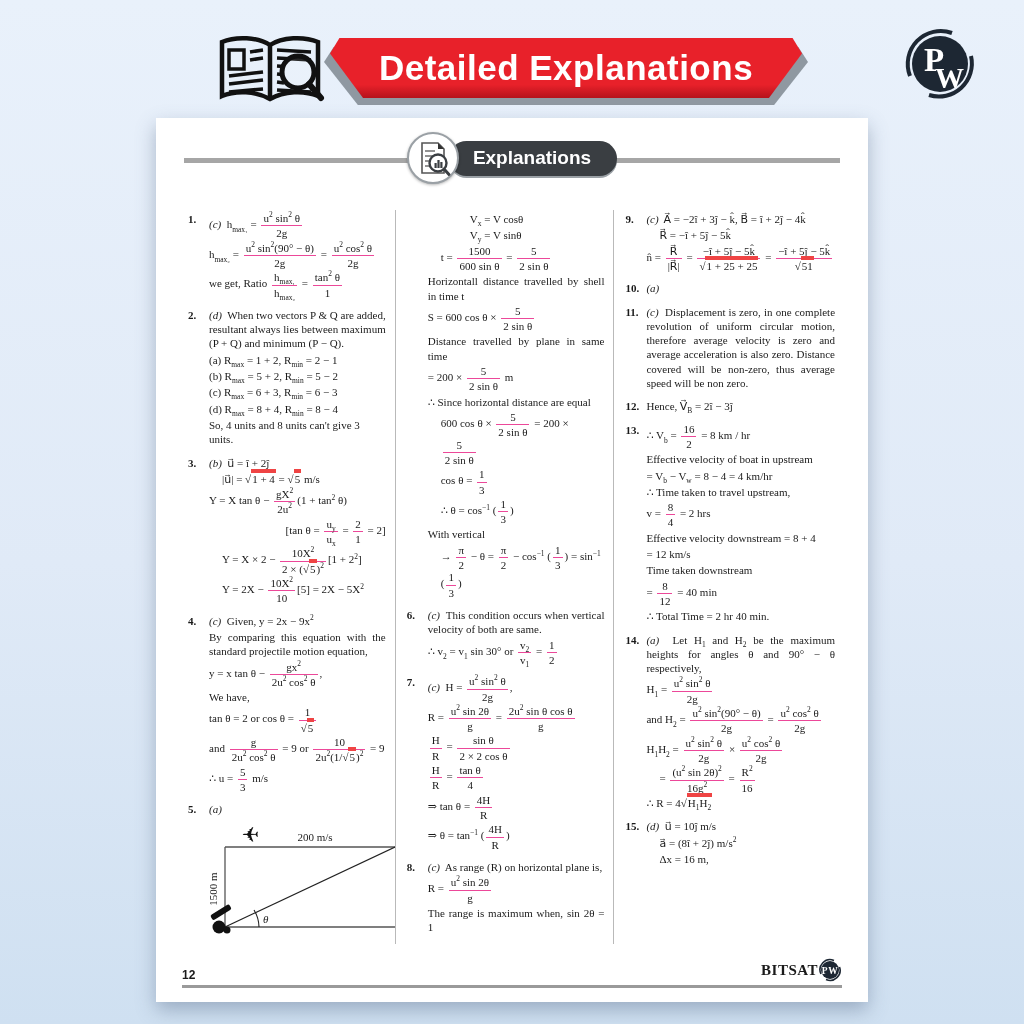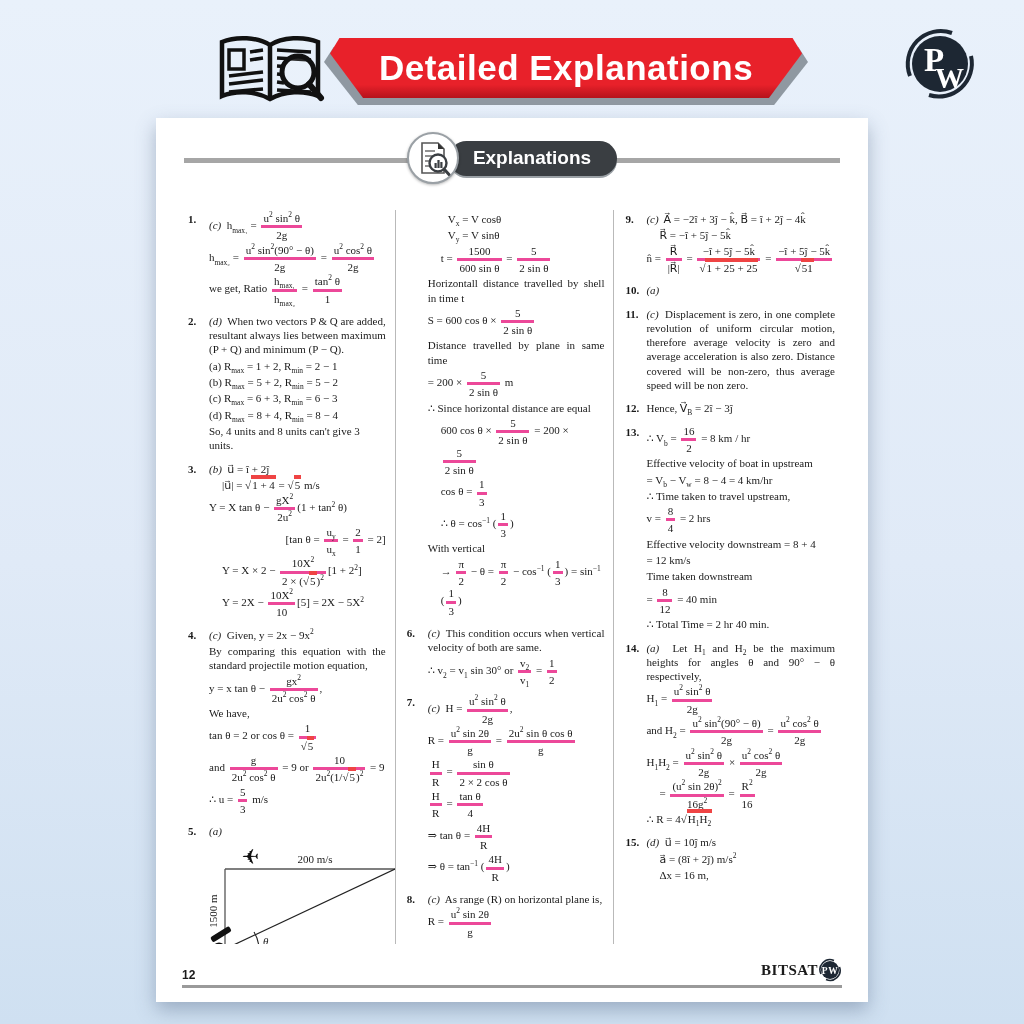--- a/index.html
+++ b/index.html
@@ -46,24 +46,24 @@
   .col{flex:1 1 0;padding:0 9px 0 4px;font-size:11px;line-height:1.3;overflow:hidden}
   .col + .col{border-left:1px solid #b9b9b9;padding-left:11px}
   .col:last-child{flex:1.06 1 0}
   .qblock{position:relative;padding-left:21px;margin:0 0 9px}
   .qnum{position:absolute;left:0;top:0;font-weight:bold}
   .qans{font-style:italic}
   .qline{margin:2px 0;text-align:left}
   .qline.p{text-align:justify}
   .qline.ar{text-align:right}
   .qline.in1{margin-left:13px}
-  .qline.in2{margin-left:20px}
+  .qline.in2{margin-left:42px}
   sup,sub{font-size:.68em;line-height:0}
   .fr{display:inline-block;vertical-align:middle;text-align:center;padding:0 2px;line-height:1.12}
-  .fr .nu{display:block;border-bottom:3px solid #ec4899;padding:0 2px 1px}
+  .fr .nu{display:block;border-bottom:1px solid #ec4899;padding:0 2px 1px}
   .fr .de{display:block;padding:1px 2px 0}
   .sq{display:inline-block;white-space:nowrap}
   .sq .sqb{border-top:4px solid #ef4444;padding:0 1px}
 
   
   .diagram{margin:4px 0 0 -6px}
   .dlab{font-family:"Liberation Serif","DejaVu Serif",serif;font-size:11px;fill:#222}
 
   
   .pfoot{height:44px;padding:0 26px;display:flex;flex-direction:column;justify-content:flex-end}

